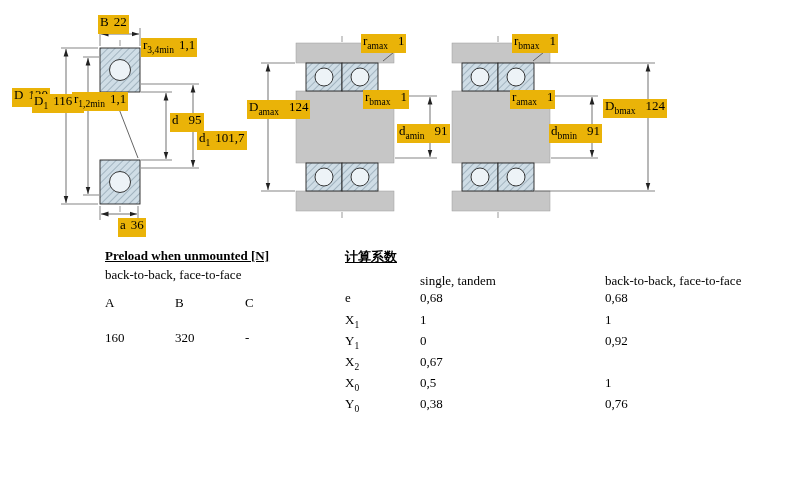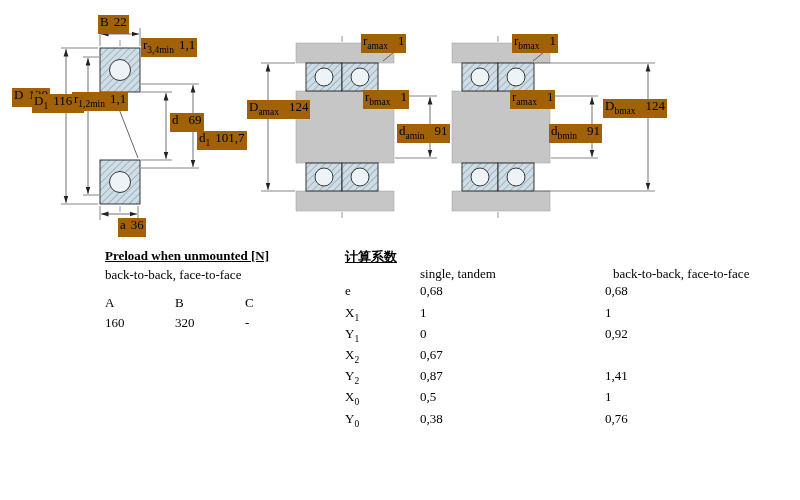--- a/index.html
+++ b/index.html
@@ -14,34 +14,34 @@
   .sect{fill:url(#hatch);stroke:#222;stroke-width:.9;}
   .ball{fill:#edf3f7;stroke:#222;stroke-width:.9;}
   .gray{fill:#c6c6c6;stroke:#9c9c9c;stroke-width:.5;}
   .ext{stroke:#333;stroke-width:.6;fill:none;}
   .diml{stroke:#333;stroke-width:.7;fill:none;marker-start:url(#arr);marker-end:url(#arr);}
   .lead{stroke:#333;stroke-width:.7;fill:none;}
   .thin{stroke:#222;stroke-width:.7;fill:none;}
   .cl{stroke:#555;stroke-width:.6;fill:none;stroke-dasharray:7 2 1.5 2;}
 
   
-  .dim{position:absolute;white-space:nowrap;background:#a16207;padding:0 2px;line-height:13px;}
+  .dim{position:absolute;white-space:nowrap;background:#eab308;padding:0 2px;line-height:13px;}
   .dim sub{font-size:9.5px;text-align:right;}
   .dim .val{margin-left:10px;}
   .dim.tight .val{margin-left:5px;}
 
   
   #preload{position:absolute;left:105px;top:248px;width:235px;}
   #factors{position:absolute;left:345px;top:248px;width:445px;}
   .t-title{font-weight:bold;text-decoration:underline;}
   #preload .t-sub{margin-top:3px;}
   #preload .cols{display:flex;margin-top:12px;}
   #preload .cols span,#preload .vals span{width:70px;display:inline-block;}
-  #preload .vals{display:flex;margin-top:4px;}
-  #factors .fhead{display:flex;gap:8px;}
+  #preload .vals{display:flex;margin-top:19px;}
+  #factors .fhead{display:flex;margin-top:7px;}
   #factors .fhead .h1{margin-left:75px;width:185px;display:inline-block;}
   #factors .frow{display:flex;margin-top:2.4px;line-height:13.2px;}
   #factors .frow .rl{width:75px;display:inline-block;}
   #factors .frow .rv1{width:185px;display:inline-block;}
   #factors sub{font-size:9.5px;}
 </style>
 </head>
 <body>
 
 <div id="stage">
@@ -158,21 +158,21 @@
   <div class="dim tight" style="left:12px;top:88px">
     <span class="nm"><span>D</span><sub></sub></span><span class="val">130</span>
   </div>
   <div class="dim tight" style="left:32px;top:94px">
     <span class="nm"><span>D</span><sub>1</sub></span><span class="val">116,4</span>
   </div>
   <div class="dim tight" style="left:72px;top:92px">
     <span class="nm"><span>r</span><sub>1,2min</sub></span><span class="val">1,1</span>
   </div>
   <div class="dim" style="left:170px;top:113px">
-    <span class="nm"><span>d</span><sub></sub></span><span class="val">69</span>
+    <span class="nm"><span>d</span><sub></sub></span><span class="val">95</span>
   </div>
   <div class="dim tight" style="left:197px;top:131px">
     <span class="nm"><span>d</span><sub>1</sub></span><span class="val">101,7</span>
   </div>
   <div class="dim tight" style="left:118px;top:218px">
     <span class="nm"><span>a</span><sub></sub></span><span class="val">36</span>
   </div>
 
   <div class="dim" style="left:361px;top:34px">
     <span class="nm"><span>r</span><sub>amax</sub></span><span class="val">1</span>
@@ -234,25 +234,20 @@
     <div class="frow">
       <span class="rl"><span>Y</span><sub>1</sub></span>
       <span class="rv1">0</span>
       <span class="rv2">0,92</span>
     </div>
     <div class="frow">
       <span class="rl"><span>X</span><sub>2</sub></span>
       <span class="rv2">0,67</span>
     </div>
     <div class="frow">
-      <span class="rl"><span>Y</span><sub>2</sub></span>
-      <span class="rv1">0,87</span>
-      <span class="rv2">1,41</span>
-    </div>
-    <div class="frow">
       <span class="rl"><span>X</span><sub>0</sub></span>
       <span class="rv1">0,5</span>
       <span class="rv2">1</span>
     </div>
     <div class="frow">
       <span class="rl"><span>Y</span><sub>0</sub></span>
       <span class="rv1">0,38</span>
       <span class="rv2">0,76</span>
     </div>
   </div>

